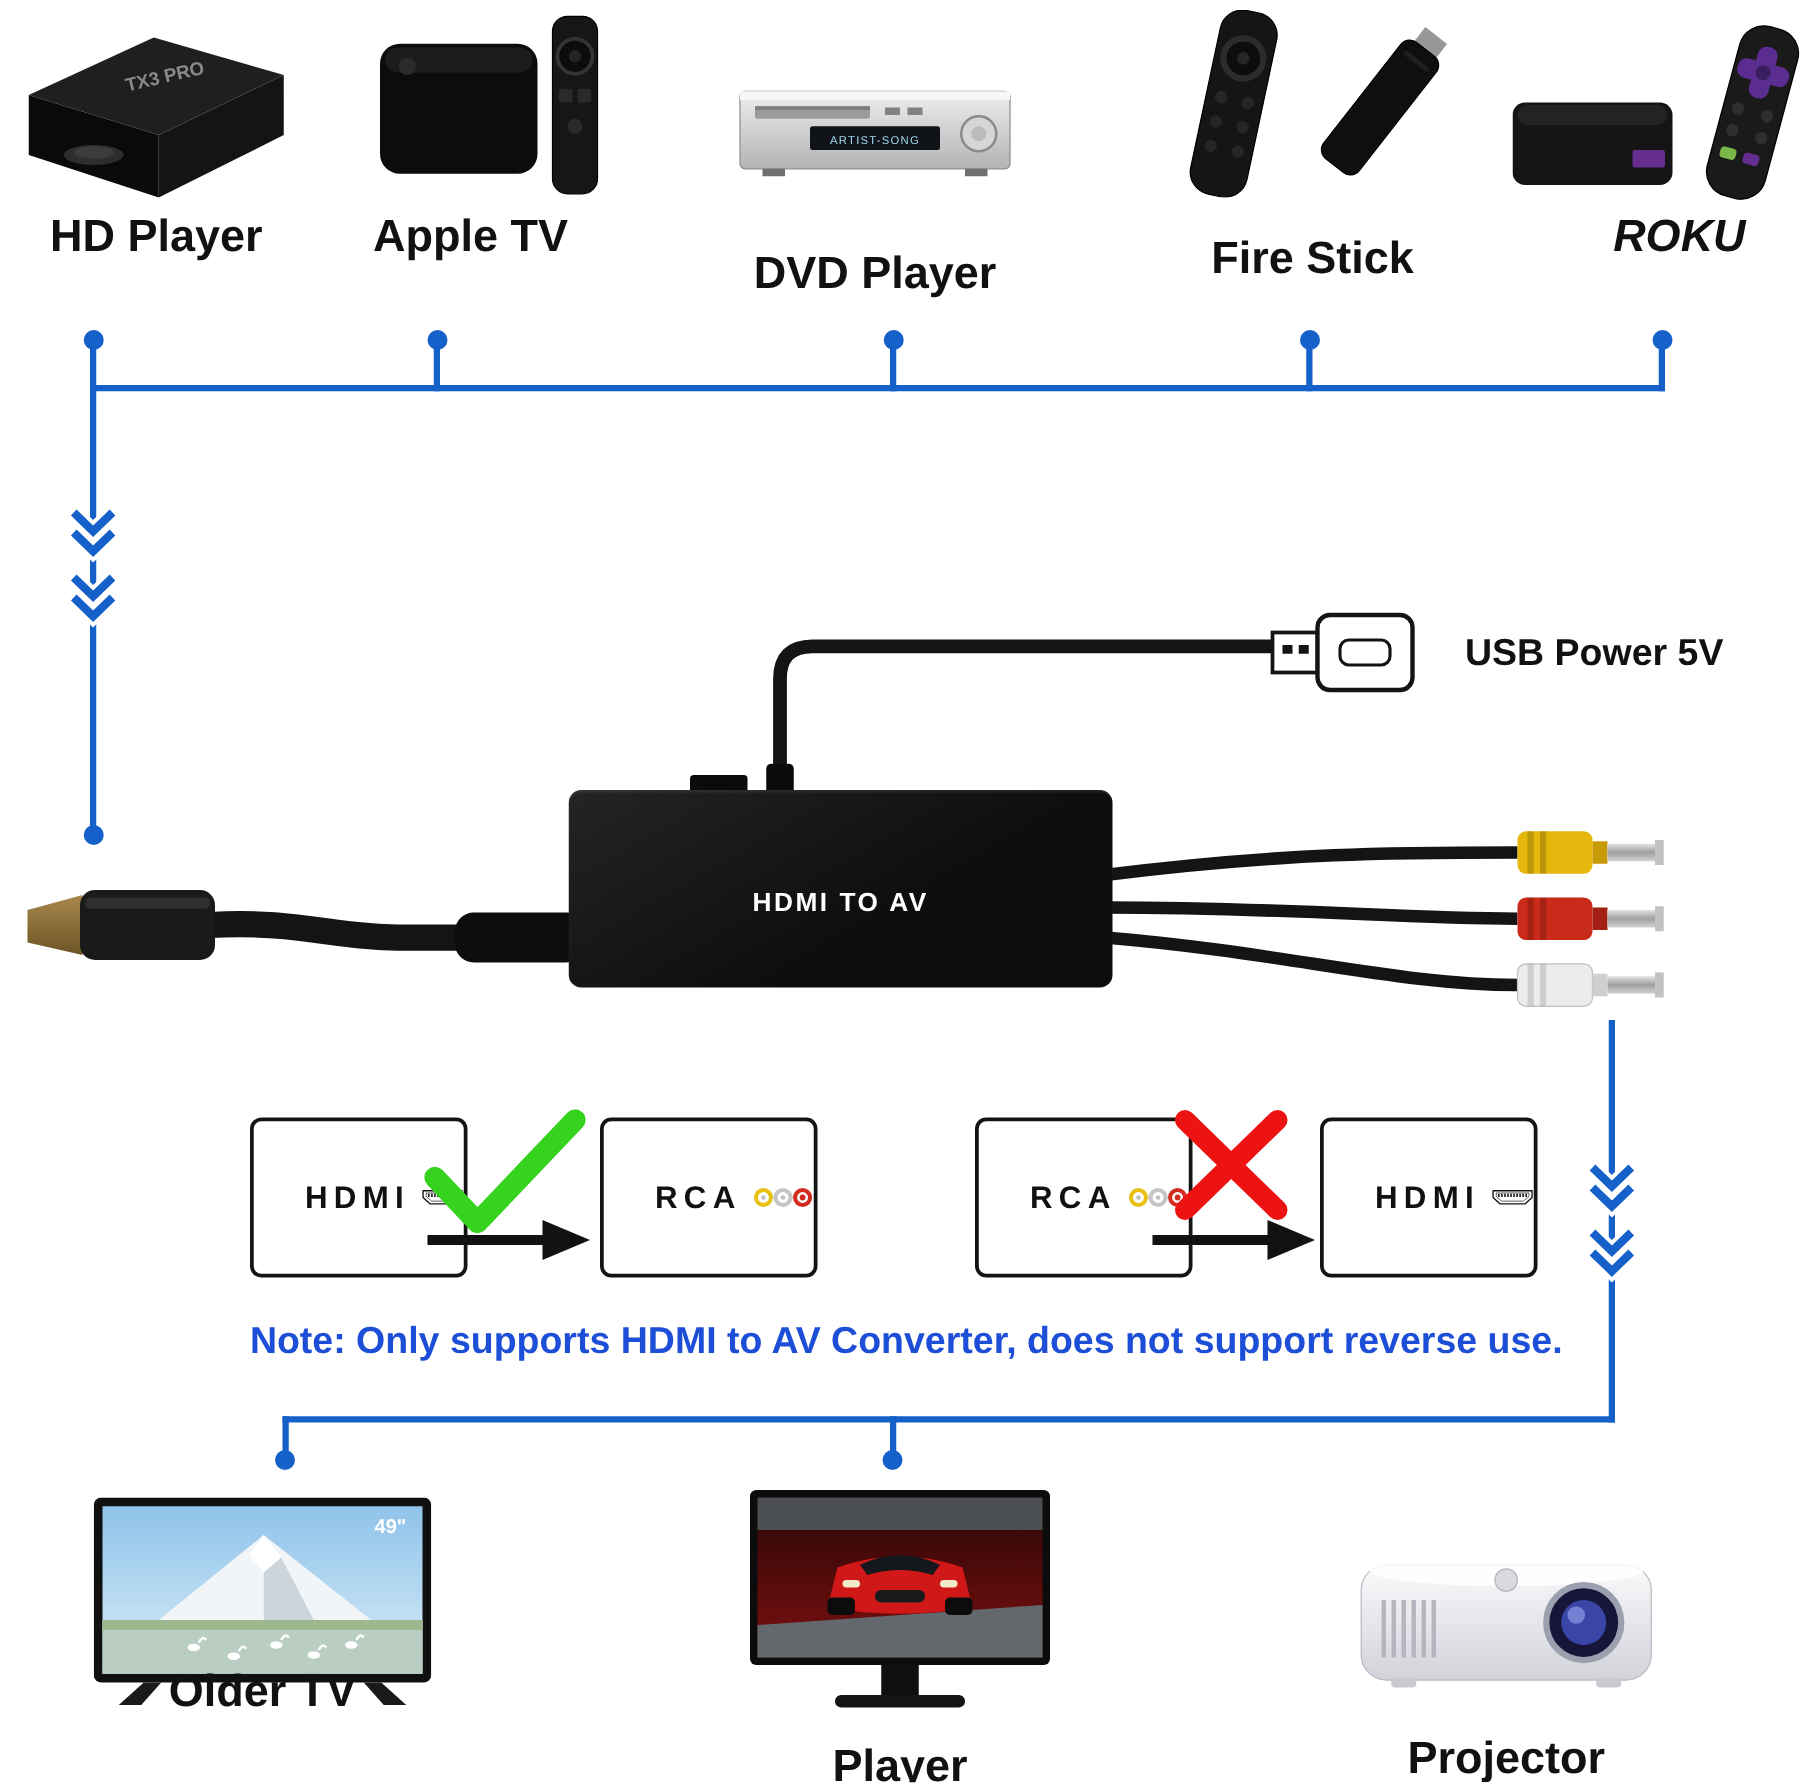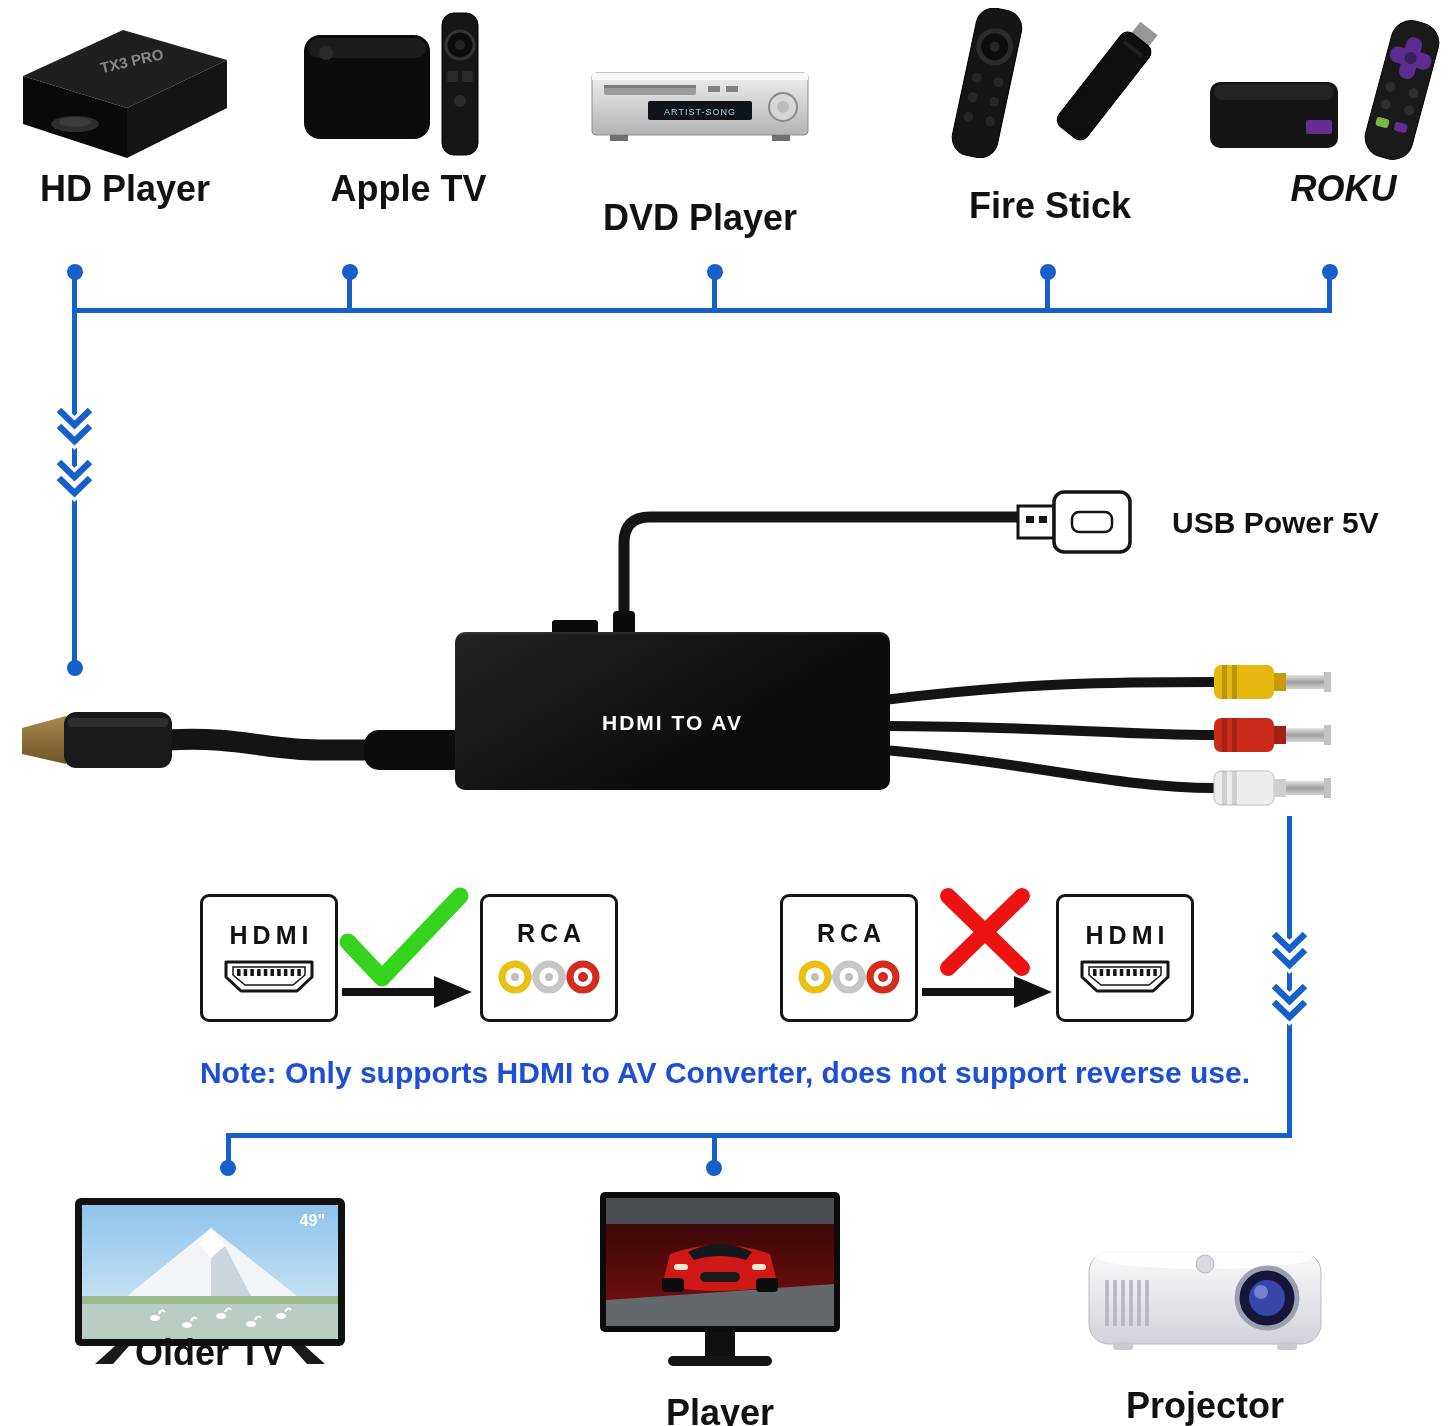--- a/index.html
+++ b/index.html
@@ -18,21 +18,21 @@
   .chev-out{stroke:#ffffff;stroke-width:13;fill:none;}
   .chev-in{stroke:var(--line-blue);stroke-width:6.5;fill:none;}
   .check-stroke{stroke:var(--check-green);}
   .cross-stroke{stroke:var(--cross-red);}
   .conv{position:absolute;left:455px;top:632px;width:435px;height:158px;border-radius:10px;
         background:linear-gradient(150deg,#242424 0%,#0c0c0c 65%);
         display:flex;align-items:center;justify-content:center;box-shadow:inset 0 2px 2px rgba(255,255,255,.08);}
   .conv span{color:#fff;font-size:21px;font-weight:700;letter-spacing:2px;padding-top:24px;}
   .conv-nub{position:absolute;left:552px;top:620px;width:46px;height:16px;background:#0b0b0b;border-radius:3px;}
   .cmp-box{position:absolute;width:132px;height:122px;background:#fff;border:3px solid #141414;border-radius:9px;
-           display:flex;flex-direction:column;align-items:center;justify-content:center;gap:9px;}
+           display:flex;flex-direction:row;align-items:center;justify-content:center;gap:9px;padding-left:36px;}
   .cmp-label{font-size:25px;font-weight:700;letter-spacing:5px;color:#111;padding-left:5px;}
   .note{position:absolute;left:0;top:1056px;width:1450px;text-align:center;font-size:30px;font-weight:700;color:#1d4ed8;}
   .usb-label{position:absolute;left:1140px;top:506px;font-size:30px;font-weight:700;color:#111;margin-left:32px;}
 </style>
 </head>
 <body>
 
 <div id="stage">
 
   <svg class="abs" style="left:15px;top:8px;" width="220" height="160" viewBox="0 0 220 160">
@@ -49,21 +49,21 @@
     <rect x="4" y="30" width="126" height="104" rx="16" fill="#0c0c0c"></rect>
     <rect x="8" y="33" width="118" height="20" rx="10" fill="#1c1c1c"></rect>
     <circle cx="26" cy="48" r="7" fill="#2a2a2a"></circle>
     <rect x="142" y="8" width="36" height="142" rx="12" fill="#161616" stroke="#000"></rect>
     <circle cx="160" cy="40" r="14" fill="#0c0c0c" stroke="#343434" stroke-width="3"></circle>
     <circle cx="160" cy="40" r="5" fill="#242424"></circle>
     <rect x="147" y="66" width="11" height="11" rx="2" fill="#2a2a2a"></rect>
     <rect x="162" y="66" width="11" height="11" rx="2" fill="#2a2a2a"></rect>
     <circle cx="160" cy="96" r="6" fill="#2a2a2a"></circle>
   </svg>
-  <div class="dev-label" style="left:316px;top:168px;width:185px;">Apple TV</div>
+  <div class="dev-label" style="left:284px;top:168px;width:185px;">Apple TV</div>
 
   <svg class="abs" style="left:590px;top:55px;" width="220" height="100" viewBox="0 0 220 100">
     <defs>
       <linearGradient id="silverg" x1="0" y1="0" x2="0" y2="1">
         <stop offset="0" stop-color="#efefef"></stop>
           <stop offset="1" stop-color="#b3b3b3"></stop>
       </linearGradient>
     </defs>
     <rect x="2" y="18" width="216" height="62" rx="4" fill="url(#silverg)" stroke="#8f8f8f"></rect>
     <rect x="2" y="18" width="216" height="7" fill="#f7f7f7"></rect>

